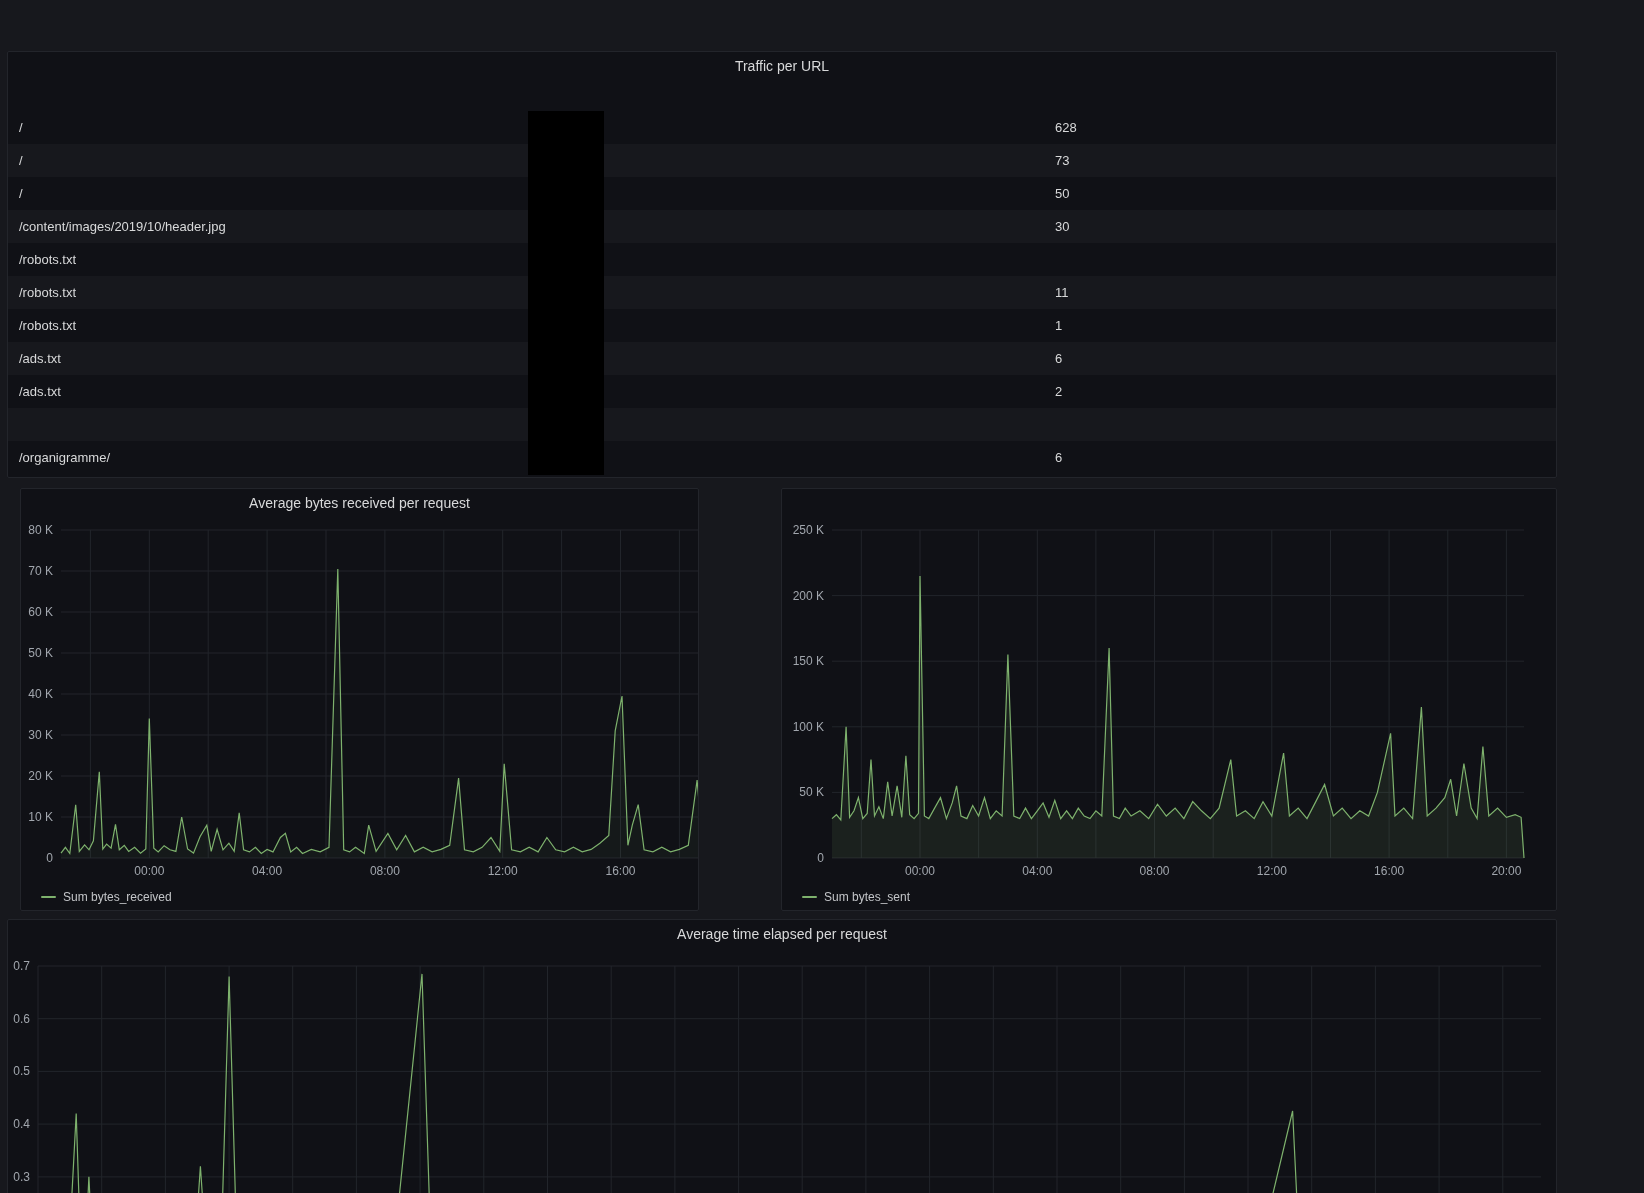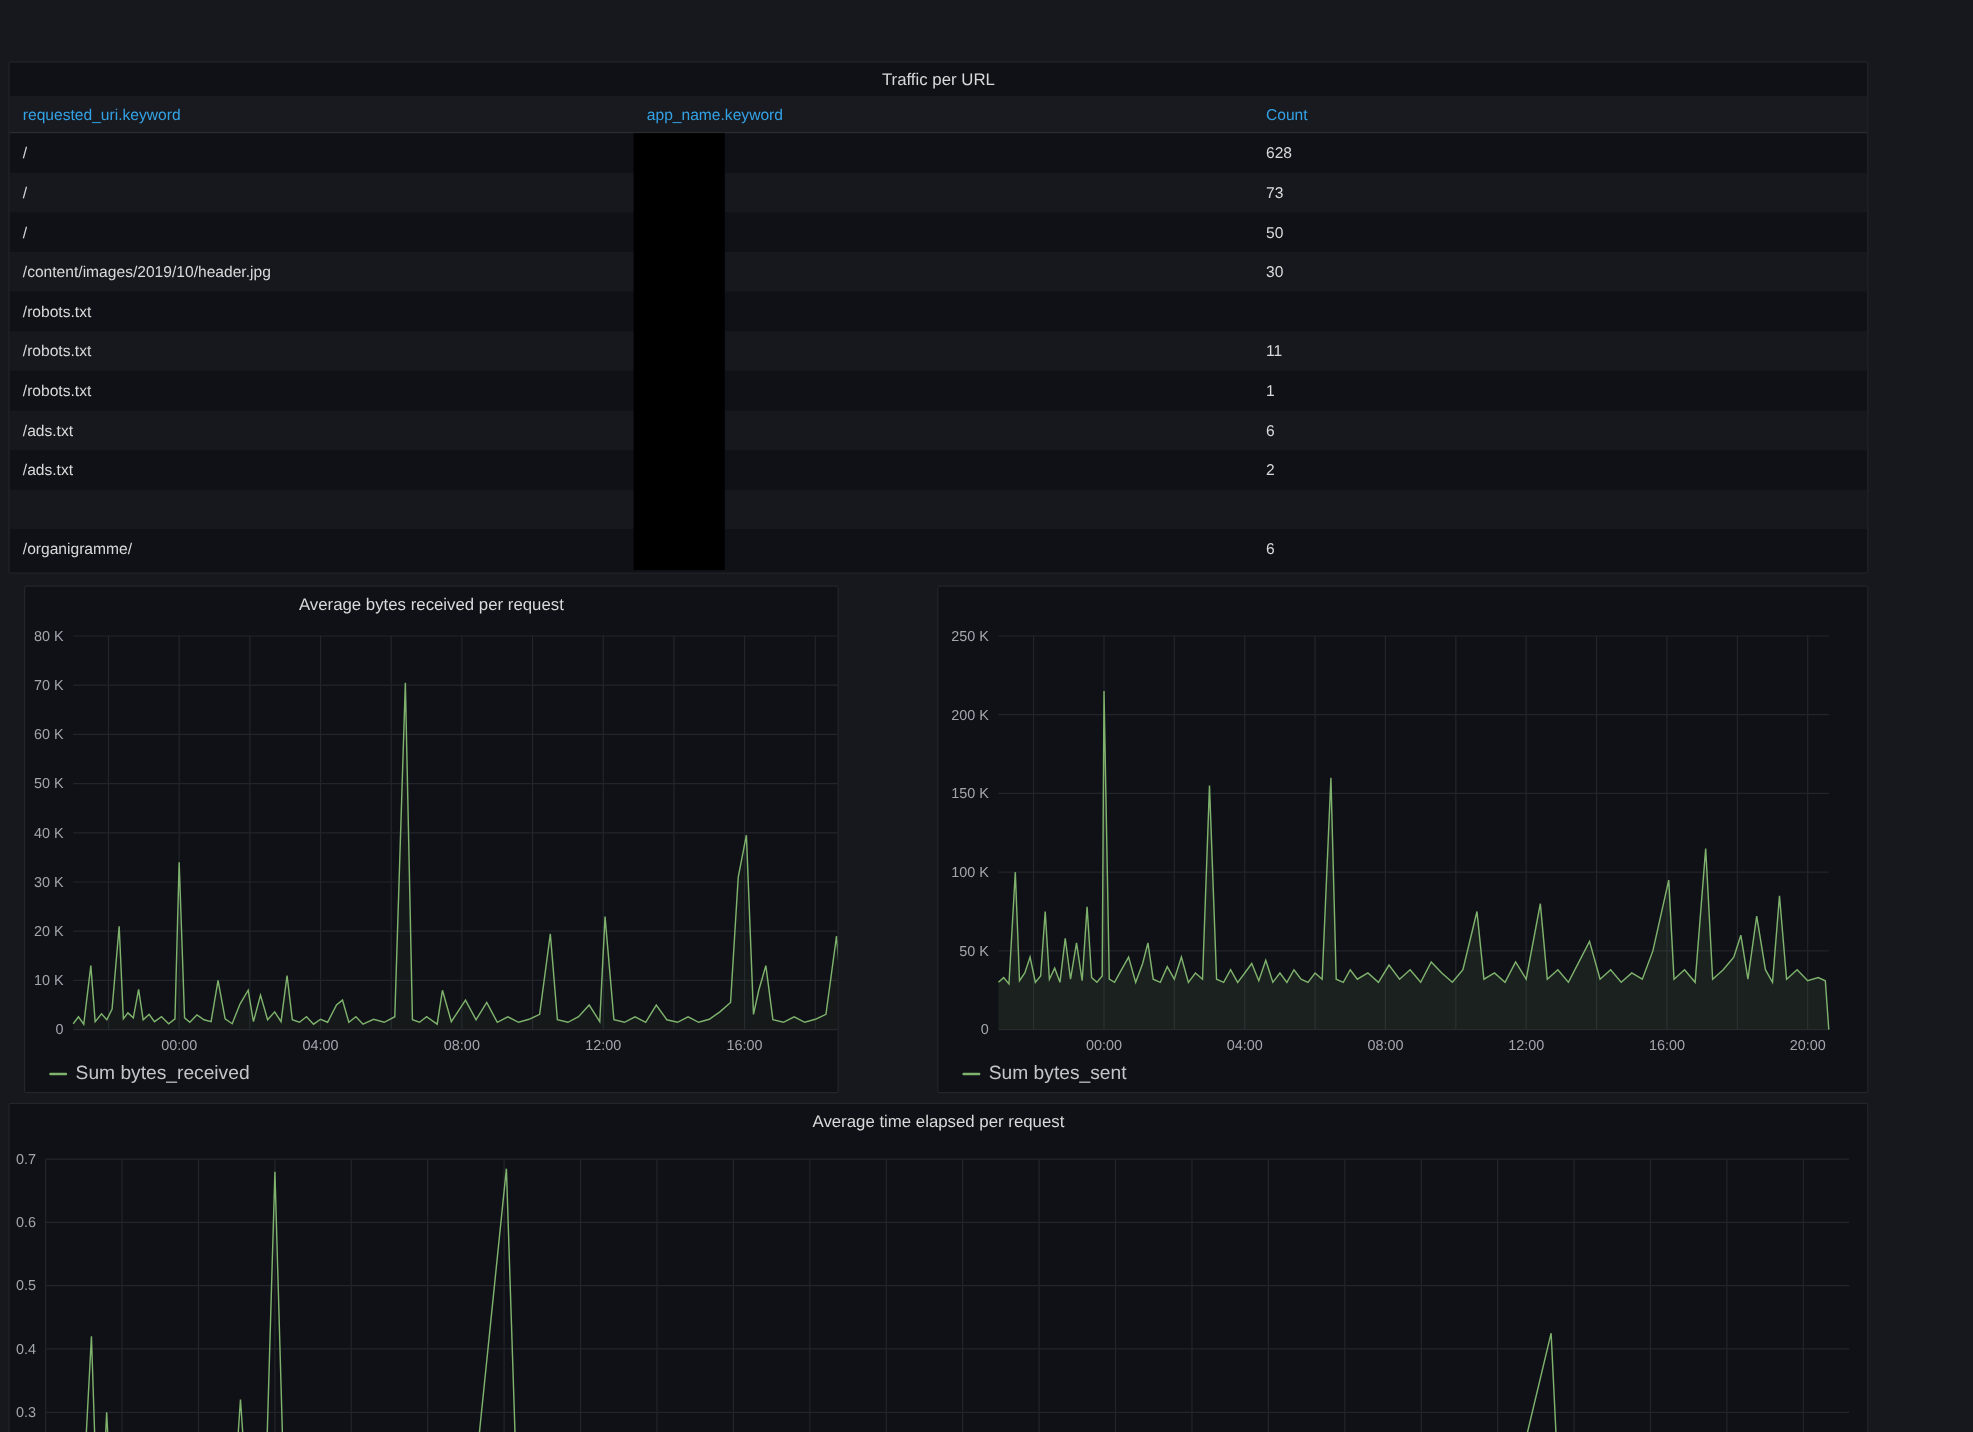--- a/index.html
+++ b/index.html
@@ -17,35 +17,30 @@
   .c-app{width:516px;flex:none;}
   .c-count{flex:1;}
   .t-body{position:absolute;top:59px;left:0;right:0;bottom:0;overflow:hidden;}
   .t-row{display:flex;height:33px;line-height:33px;font-size:13px;color:#d8d9da;}
   .t-row.odd{background:rgba(255,255,255,0.032);}
   .redaction{position:absolute;left:520px;top:59px;width:76px;height:364px;background:#000;z-index:2;}
   
   .chart{position:absolute;left:0;top:0;}
   svg text{font-family:"Liberation Sans",sans-serif;}
   .legend{position:absolute;left:20px;bottom:6px;display:flex;align-items:center;gap:7px;
-    font-size:16px;color:#c3c5c8;cursor:pointer;z-index:3;}
+    font-size:12px;color:#c3c5c8;cursor:pointer;z-index:3;}
   .legend-line{display:inline-block;width:15px;height:2px;border-radius:1px;background:#7eb26d;}
 </style>
 </head>
 <body>
 
 <div>
 
   <section class="panel" style="left:7px;top:7px;width:1550px;height:427px">
     <div class="panel-title">Traffic per URL</div>
-    <div class="t-header">
-      <div class="t-cell c-uri th">requested_uri.keyword</div>
-      <div class="t-cell c-app th">app_name.keyword</div>
-      <div class="t-cell c-count th">Count</div>
-    </div>
     <div class="t-body">
         <div class="t-row">
           <div class="t-cell c-uri">/</div>
           <div class="t-cell c-app"></div>
           <div class="t-cell c-count">628</div>
         </div>
         <div class="t-row odd">
           <div class="t-cell c-uri">/</div>
           <div class="t-cell c-app"></div>
           <div class="t-cell c-count">73</div>

